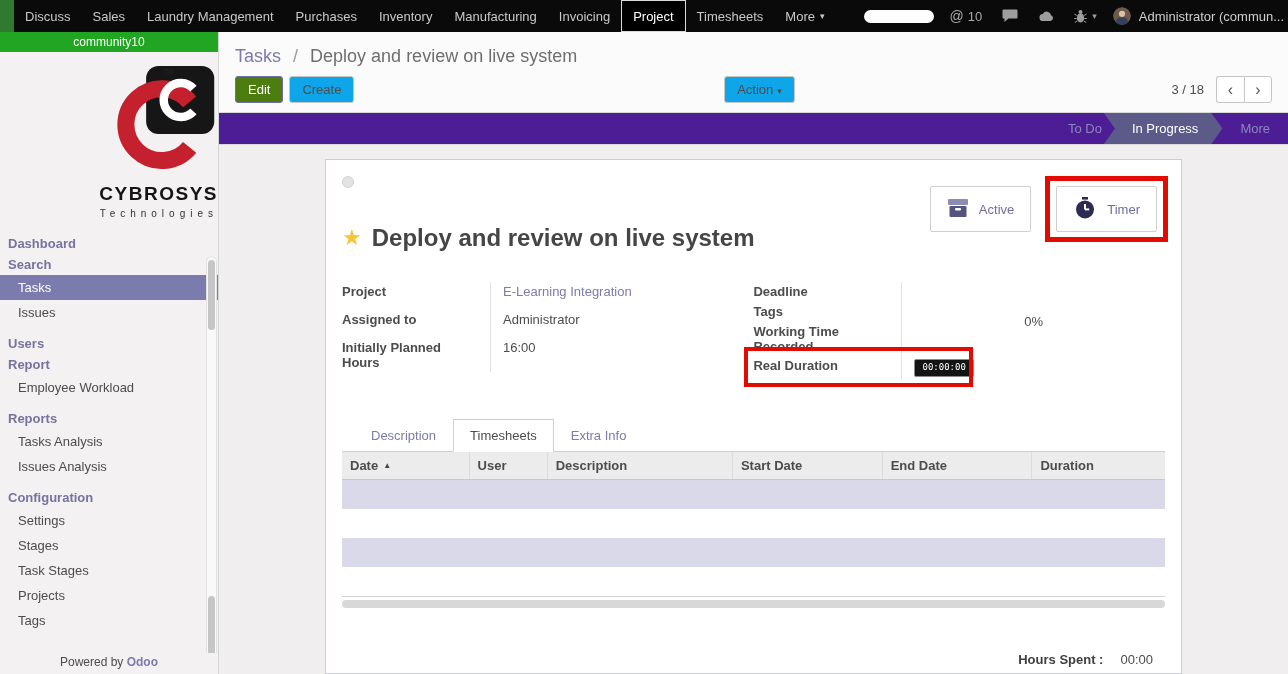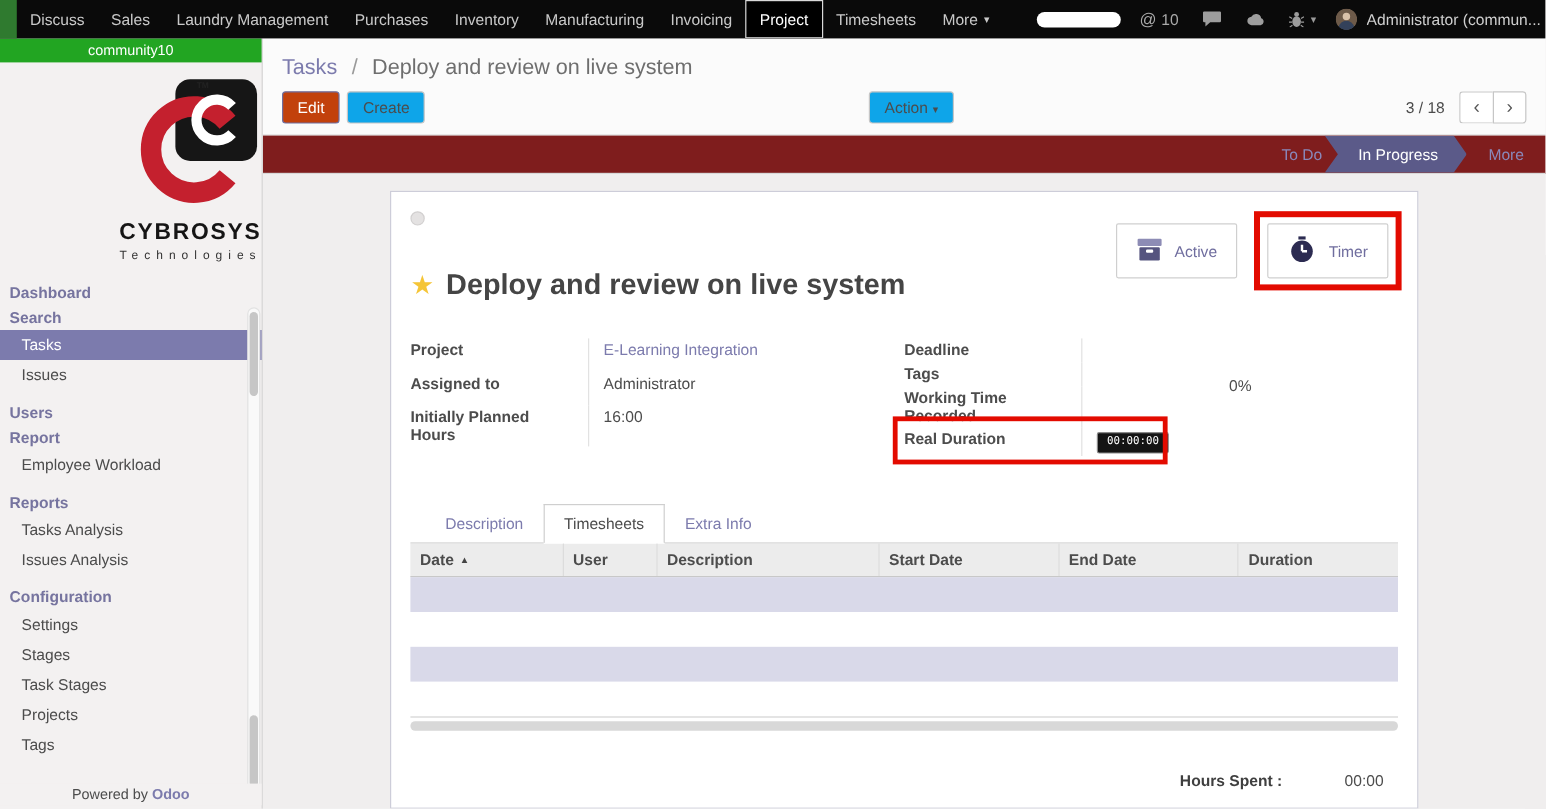--- a/index.html
+++ b/index.html
@@ -43,33 +43,33 @@
 
   
   .main{position:absolute;top:32px;left:219px;right:0;bottom:0;display:flex;flex-direction:column;}
   .control-panel{background:#fbfbfb;padding:14px 16px 9px;border-bottom:1px solid #dadada;flex:none;}
   .breadcrumb{font-size:18px;}
   .breadcrumb .parent{color:#7c7bad;text-decoration:none;cursor:pointer;}
   .breadcrumb .sep{color:#9a9a9a;margin:0 7px;}
   .breadcrumb .current{color:#6e6e6e;}
   .cp-row{display:flex;align-items:center;margin-top:9px;position:relative;}
   .btn{font-size:13px;padding:5px 12px;border:1px solid #c6c6c6;background:#0ea5e9;color:#4c4c4c;border-radius:3px;cursor:pointer;font-family:inherit;}
-  .btn.primary{background:#c2410c;border-color:#6f6ea0;color:#fff;}
+  .btn.primary{background:#4d7c0f;border-color:#6f6ea0;color:#fff;}
   .btn .caret{font-size:9px;margin-left:4px;}
   .cp-left{display:flex;gap:6px;}
   .cp-center{position:absolute;left:12px;right:0;text-align:center;pointer-events:none;}
   .cp-center .btn{pointer-events:auto;}
   .cp-right{margin-left:auto;display:flex;align-items:center;gap:12px;z-index:1;}
   .pager-value{color:#4c4c4c;}
   .pager-btns{display:flex;}
   .pager-btns button{width:28px;height:27px;border:1px solid #c6c6c6;background:#fff;color:#555;font-size:16px;cursor:pointer;line-height:1;}
   .pager-btns button:first-child{border-radius:3px 0 0 3px;border-right:none;}
   .pager-btns button:last-child{border-radius:0 3px 3px 0;}
 
-  .statusbar{height:32px;background:#7f1d1d;border-bottom:1px solid #d8d8d8;display:flex;justify-content:flex-end;flex:none;}
+  .statusbar{height:32px;background:#4c1d95;border-bottom:1px solid #d8d8d8;display:flex;justify-content:flex-end;flex:none;}
   .stages{display:flex;height:100%;}
   .stage{display:flex;align-items:center;padding:0 16px;color:#8a88ba;cursor:pointer;}
   .stage.active{background:#5b5a89;color:#fff;clip-path:polygon(0 0,calc(100% - 11px) 0,100% 50%,calc(100% - 11px) 100%,0 100%,11px 50%);padding:0 24px 0 28px;margin:0 2px 0 -14px;}
   .stage.last{padding-right:18px;}
 
   .content{flex:1;background:#f0eeee;overflow:hidden;}
   .sheet{width:857px;margin:14px auto 0;background:#fff;border:1px solid #cdcdd9;position:relative;padding:16px;height:calc(100% - 14px);}
   .follow-dot{width:12px;height:12px;border-radius:50%;background:#e4e2e2;border:1px solid #d2d0d0;}
 
   .stat-buttons{position:absolute;top:16px;right:13px;display:flex;align-items:center;}
@@ -99,21 +99,21 @@
   .thead{display:flex;background:#ececec;border-bottom:1px solid #c8c8c8;}
   .th{padding:6px 8px;font-weight:bold;color:#4c4c4c;border-right:1px solid #dcdcdc;display:flex;align-items:center;gap:5px;cursor:pointer;}
   .th:last-child{border-right:none;}
   .sort{font-size:8px;color:#444;}
   .c0{width:15.5%;}.c1{width:9.5%;}.c2{width:22.5%;}.c3{width:18.2%;}.c4{width:18.2%;}.c5{width:16.1%;}
   .trow{height:29px;}
   .trow.stripe{background:#d9d9e9;}
   .tbody{border-bottom:1px solid #d2d2d2;}
   .hscroll{height:8px;background:#d8d8d8;border-radius:4px;margin-top:3px;cursor:pointer;}
 
-  .sheet-footer{display:flex;justify-content:flex-end;align-items:center;margin-top:34px;padding-right:12px;gap:52px;}
+  .sheet-footer{display:flex;justify-content:flex-end;align-items:center;margin-top:44px;padding-right:12px;gap:17px;}
   .sheet-footer .lbl{font-weight:bold;color:#3f3f3f;}
 </style>
 </head>
 <body>
 
 <header class="topbar">
   <div class="apps-strip"></div>
   <nav class="menus">
     <a class="menu-item">Discuss</a>
     <a class="menu-item">Sales</a>

